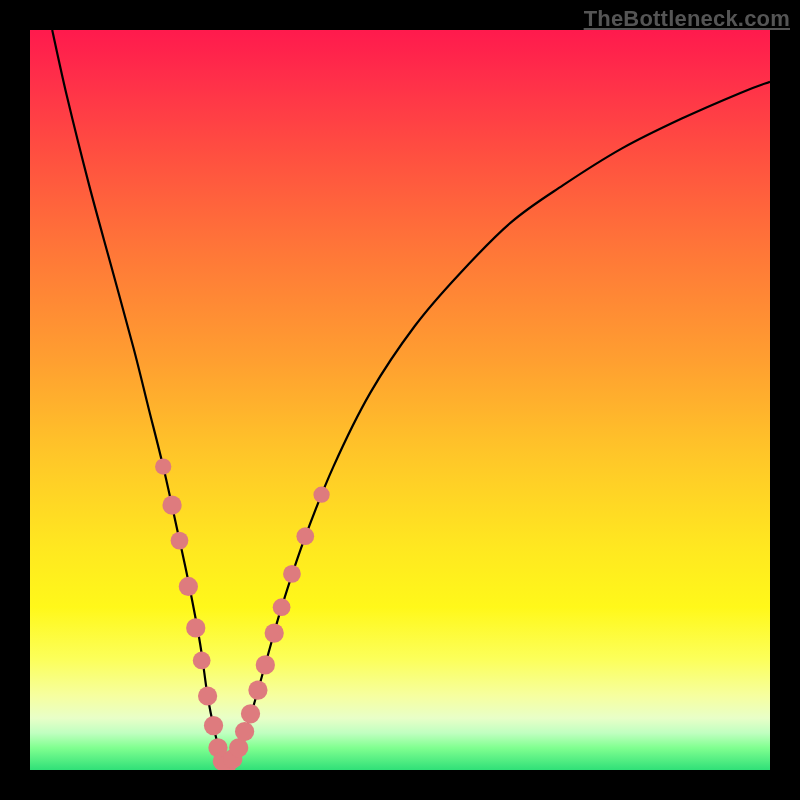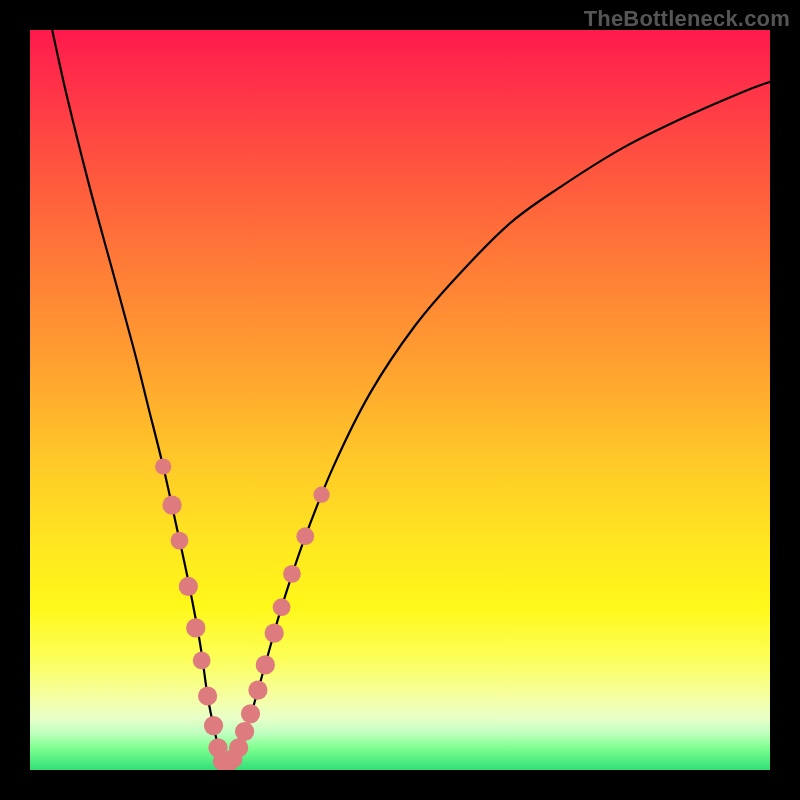--- a/index.html
+++ b/index.html
@@ -46,20 +46,21 @@
     );
   }
   .watermark {
     position: absolute;
     top: 6px;
     right: 10px;
     color: #555555;
     font-size: 22px;
     font-weight: 600;
     letter-spacing: 0.2px;
+    text-decoration: underline;
   }
   svg.curve {
     position: absolute;
     inset: 0;
   }
   .curve path.main {
     fill: none;
     stroke: #000;
     stroke-width: 2.2;
   }

